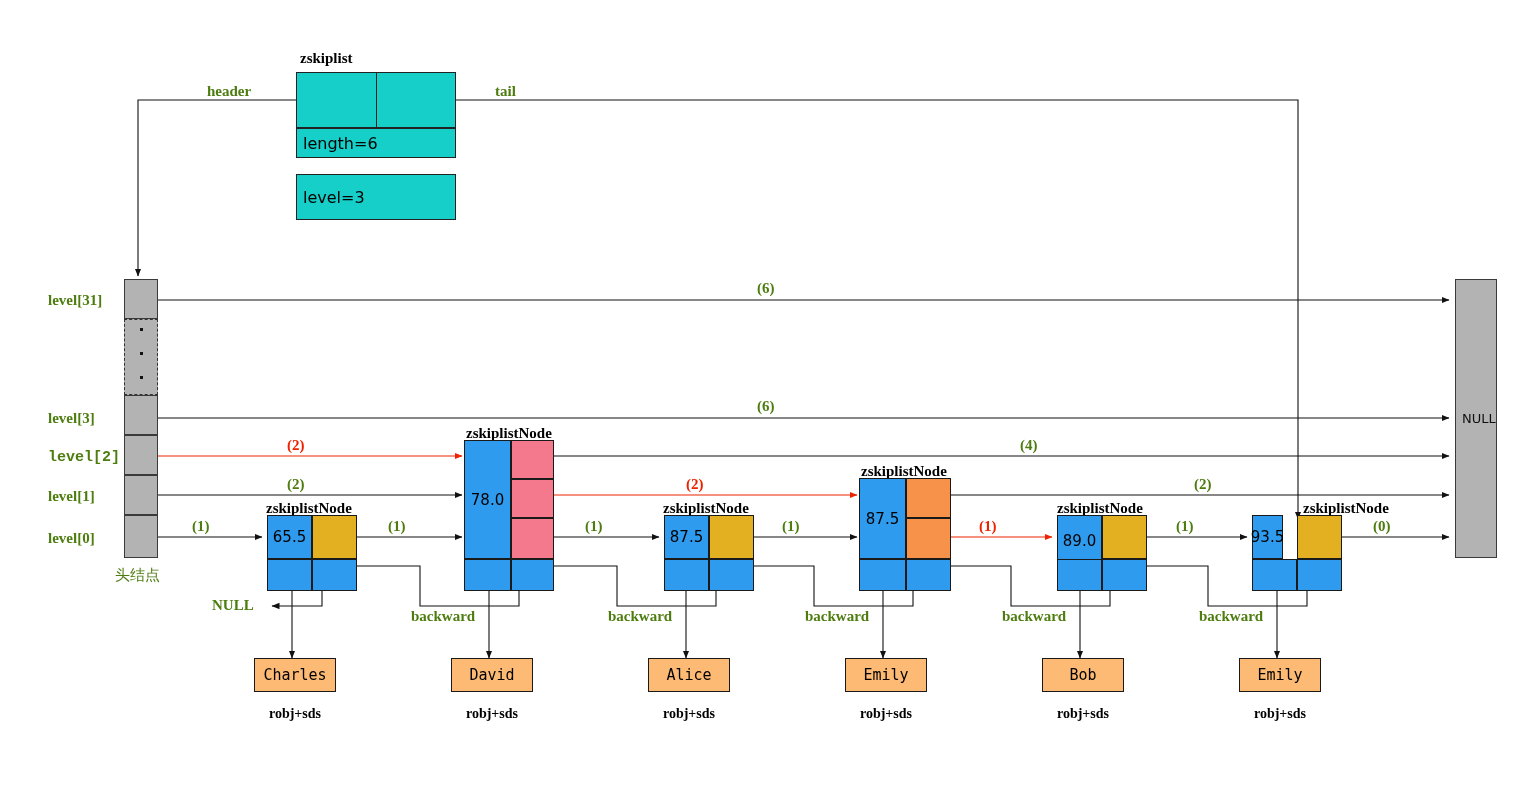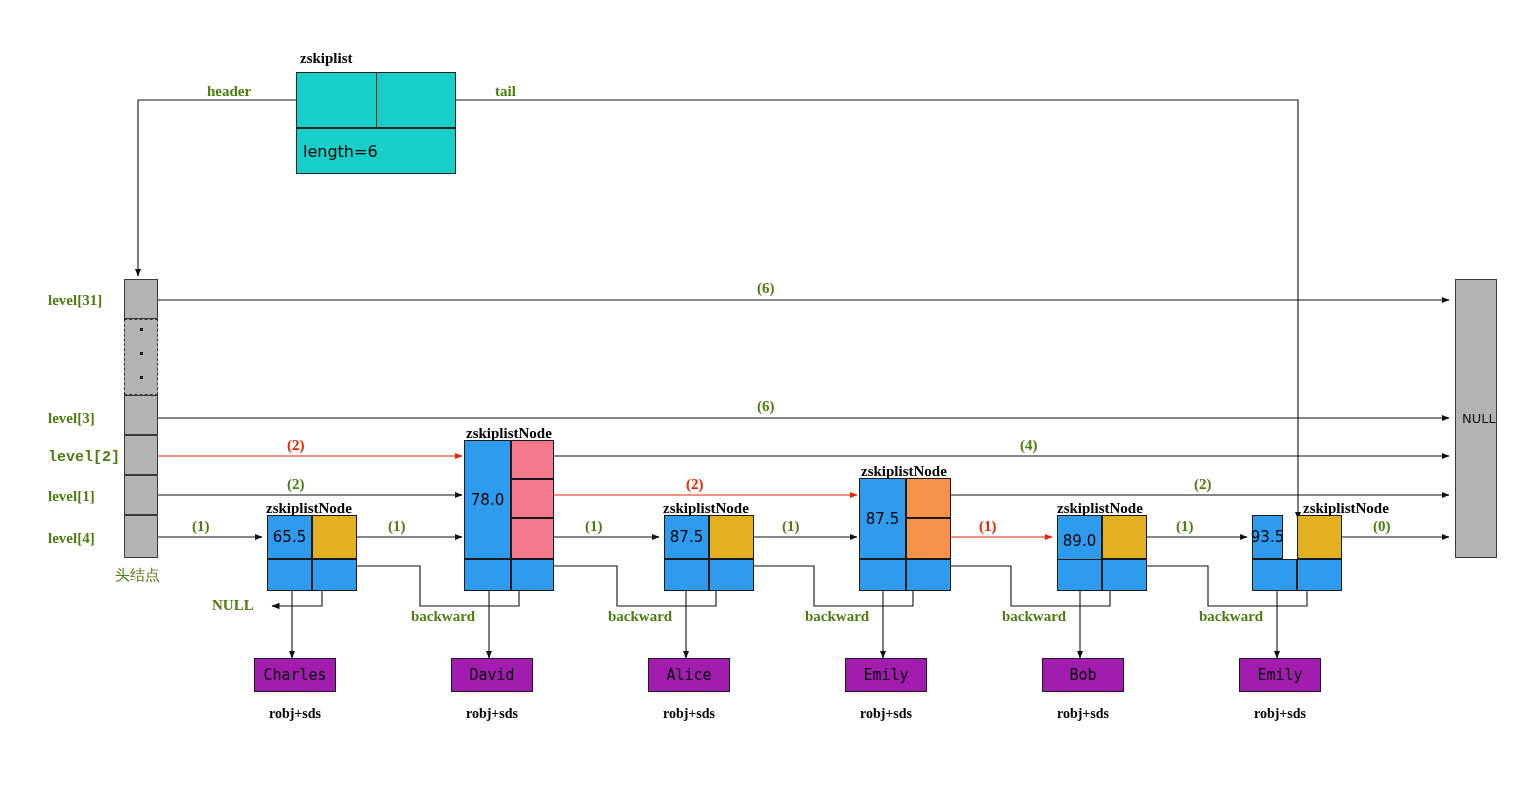--- a/index.html
+++ b/index.html
@@ -108,21 +108,21 @@
   }
   .cell.lv1 { background: #e3b021; }
   .cell.lv3 { background: #f4798c; }
   .cell.lv2 { background: #f7924a; }
   .cell.blue { background: #2e9bee; }
 
   
   .obj-box {
     position: absolute;
     box-sizing: border-box;
-    background: #a21caf;
+    background: #fdba74;
     border: 1px solid #1a1a1a;
     font-family: "DejaVu Sans Mono", monospace;
     font-size: 15px;
     color: #000;
     display: flex;
     align-items: center;
     justify-content: center;
   }
   .obj-cap {
     position: absolute;
@@ -226,41 +226,42 @@
       <path d="M1307,573 L1307,606 L1208,606 L1208,566 L1127,566" marker-end="url(#ah)"></path>
       <circle cx="1307" cy="573" r="3.4" fill="#111" stroke="none"></circle>
     </g>
   </svg>
 
   <div class="zsl-title" style="left:300px; top:50px;">zskiplist</div>
 
   <div class="zsl-box" style="left:296px; top:72px; width:160px; height:56px;"></div>
   <div class="zsl-box" style="left:376px; top:72px; width:80px; height:56px;"></div>
 
-  <div class="zsl-field" style="left:296px; top:128px; width:160px; height:46px;">length=6</div>
+  <div class="zsl-field" style="left:296px; top:128px; width:160px; height:30px;">length=6</div>
+  <div class="zsl-field" style="left:296px; top:174px; width:160px; height:46px;">level=3</div>
 
   <div class="lbl" style="left:207px; top:83px;">header</div>
   <div class="lbl" style="left:495px; top:83px;">tail</div>
 
   <div class="hdr-cell" style="left:124px; top:279px; width:34px; height:40px;"></div>
   <div class="hdr-cell dashed" style="left:124px; top:319px; width:34px; height:76px;">
     <div style="position:absolute; left:15px; top:8px; width:3px; height:3px; background:#111;"></div>
     <div style="position:absolute; left:15px; top:32px; width:3px; height:3px; background:#111;"></div>
     <div style="position:absolute; left:15px; top:56px; width:3px; height:3px; background:#111;"></div>
   </div>
   <div class="hdr-cell" style="left:124px; top:395px; width:34px; height:40px;"></div>
   <div class="hdr-cell" style="left:124px; top:435px; width:34px; height:40px;"></div>
   <div class="hdr-cell" style="left:124px; top:475px; width:34px; height:40px;"></div>
   <div class="hdr-cell" style="left:124px; top:515px; width:34px; height:43px;"></div>
 
   <div class="lbl" style="left:48px; top:292px;">level[31]</div>
   <div class="lbl" style="left:48px; top:410px;">level[3]</div>
   <div class="lbl" style="left:48px; top:449px;font-family:Liberation Mono, monospace;">level[2]</div>
   <div class="lbl" style="left:48px; top:488px;">level[1]</div>
-  <div class="lbl" style="left:48px; top:530px;">level[4]</div>
+  <div class="lbl" style="left:48px; top:530px;">level[0]</div>
 
   <div class="lbl cjk" style="left:115px; top:566px;">头结点</div>
 
   <div class="null-col" style="left:1455px; top:279px; width:42px; height:279px;">NULL</div>
 
   <div class="lbl" style="left:212px; top:597px;">NULL</div>
 
   <div class="node-title" style="left:266px; top:500px;">zskiplistNode</div>
   <div class="cell score" style="left:267px; top:515px; width:45px; height:44px;">65.5</div>
   <div class="cell lv1" style="left:312px; top:515px; width:45px; height:44px;"></div>

